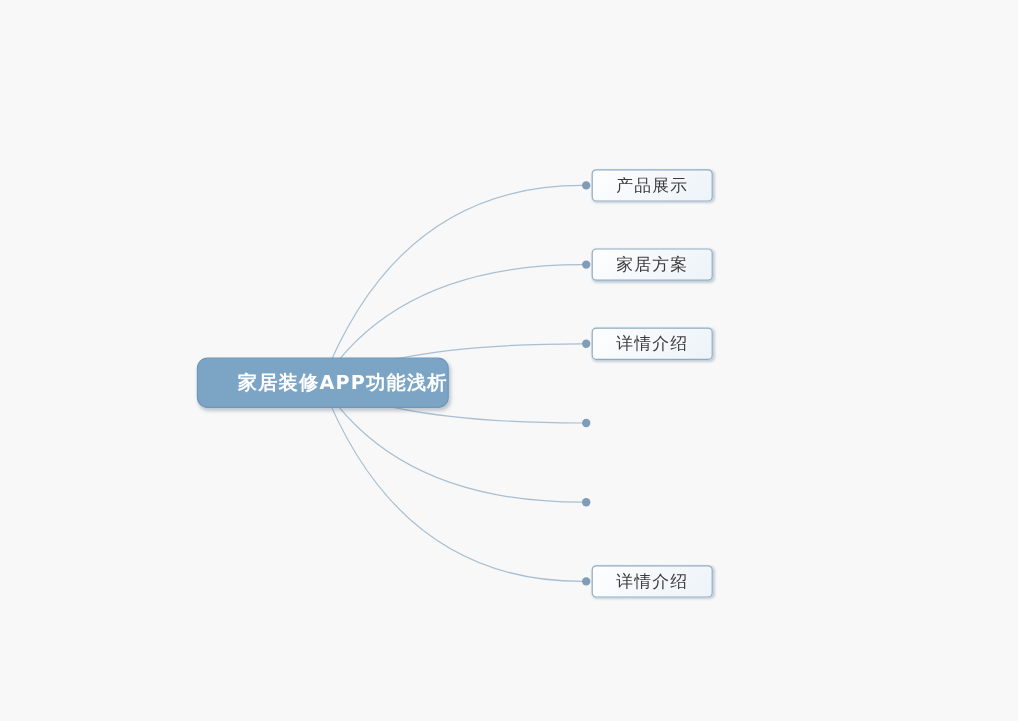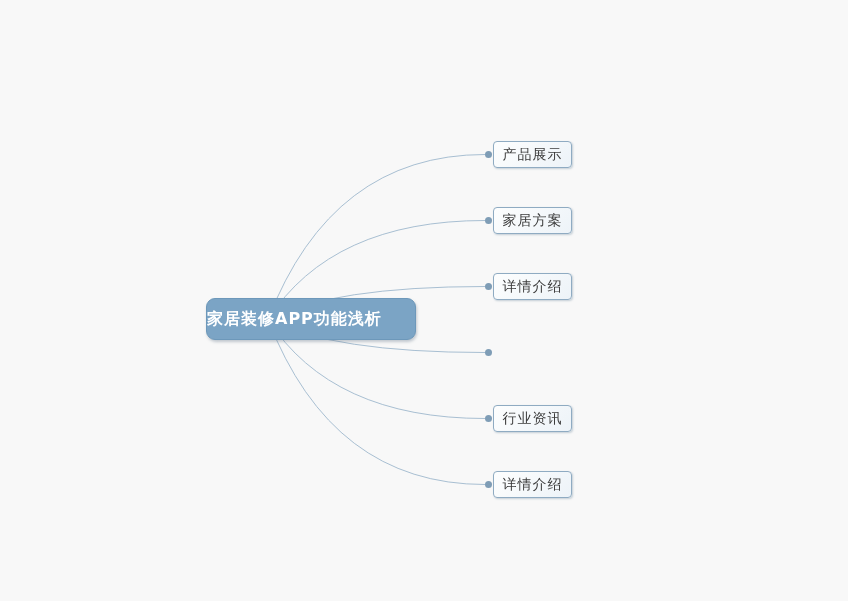--- a/index.html
+++ b/index.html
@@ -25,36 +25,35 @@
     left: 164px;
     top: 298px;
     width: 210px;
     height: 42px;
     box-sizing: border-box;
     background: var(--root-fill, #7ba4c5);
     border: 1px solid var(--root-border, #6d98ba);
     border-radius: 9px;
     display: flex;
     align-items: center;
-    justify-content: flex-start;
+    justify-content: flex-end;
     box-shadow: 1px 2px 3px rgba(90, 110, 130, 0.35);
     cursor: default;
-    margin-left: 42px;
   }
   .root-label {
     color: var(--root-text, #ffffff);
     font-size: 16px;
     font-weight: bold;
     letter-spacing: 1px;
     white-space: nowrap;
   }
   .branch-node {
     position: absolute;
     left: 493px;
-    width: 79px;
+    width: 101px;
     height: 27px;
     box-sizing: border-box;
     background: linear-gradient(135deg, #fdfefe 0%, #edf3f8 100%);
     border: 1px solid var(--branch-border, #8fabc2);
     border-radius: 4px;
     display: flex;
     align-items: center;
     justify-content: center;
     box-shadow: 1px 1px 2px rgba(120, 145, 165, 0.4);
     cursor: default;
@@ -92,20 +91,17 @@
 
   <div class="branch-node" style="top:141px">
     <span class="branch-label">产品展示</span>
   </div>
   <div class="branch-node" style="top:273px">
     <span class="branch-label">详情介绍</span>
   </div>
   <div class="branch-node" style="top:207px">
     <span class="branch-label">家居方案</span>
   </div>
-  <div class="branch-node" style="top:405px">
-    <span class="branch-label">行业资讯</span>
-  </div>
   <div class="branch-node" style="top:471px">
     <span class="branch-label">详情介绍</span>
   </div>
 
 </div>
 
 </body></html>

